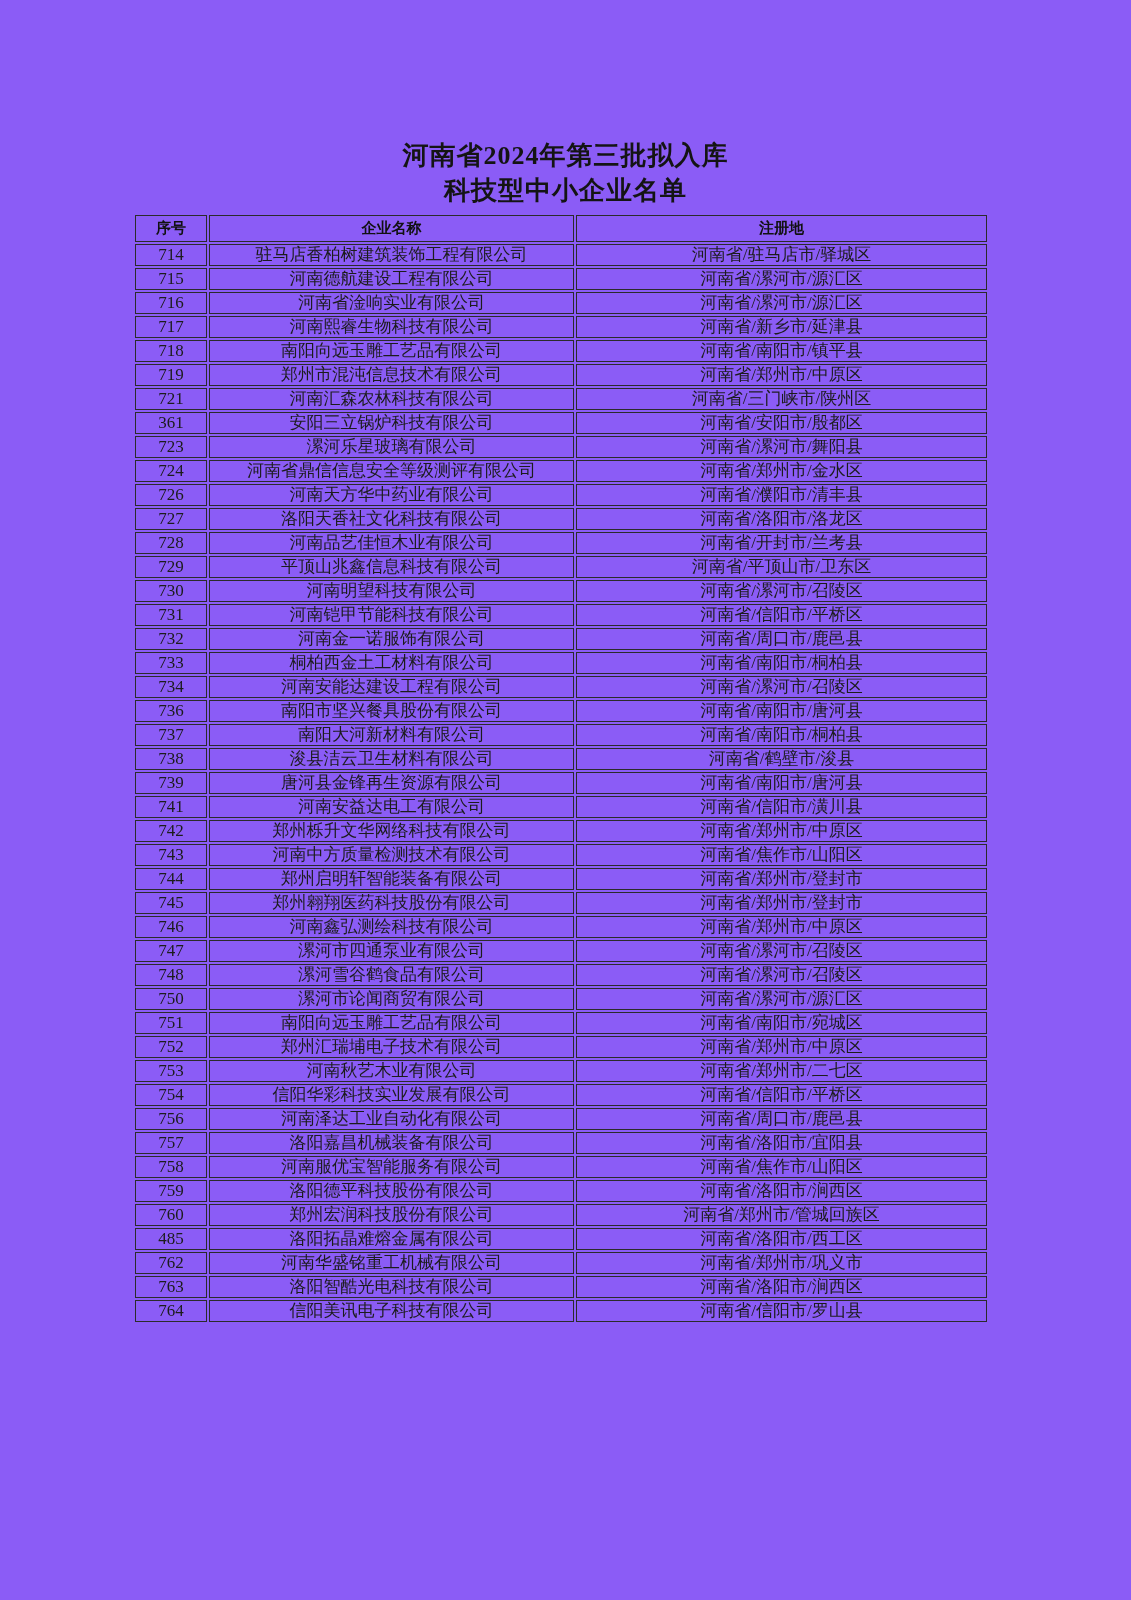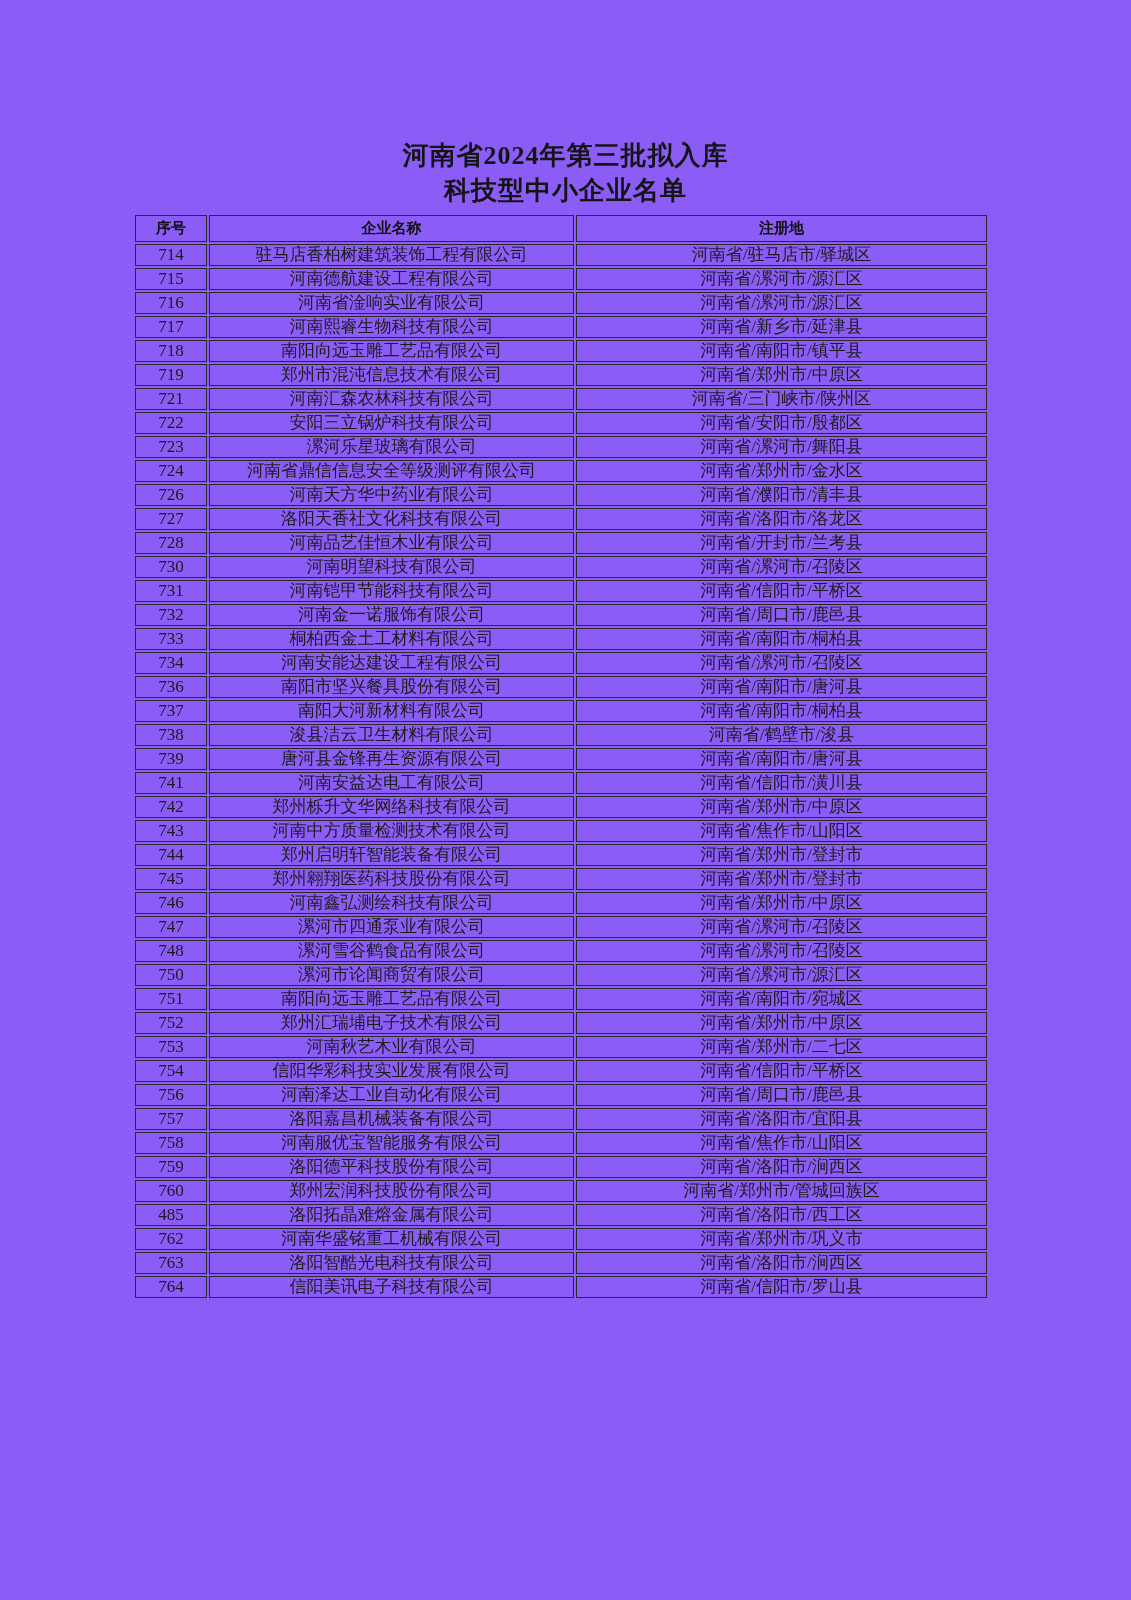--- a/index.html
+++ b/index.html
@@ -112,21 +112,21 @@
       <td>719</td>
       <td>郑州市混沌信息技术有限公司</td>
       <td>河南省/郑州市/中原区</td>
     </tr>
         <tr class="data-row">
       <td>721</td>
       <td>河南汇森农林科技有限公司</td>
       <td>河南省/三门峡市/陕州区</td>
     </tr>
         <tr class="data-row">
-      <td>722</td>
+      <td>361</td>
       <td>安阳三立锅炉科技有限公司</td>
       <td>河南省/安阳市/殷都区</td>
     </tr>
         <tr class="data-row">
       <td>723</td>
       <td>漯河乐星玻璃有限公司</td>
       <td>河南省/漯河市/舞阳县</td>
     </tr>
         <tr class="data-row">
       <td>724</td>
@@ -142,20 +142,25 @@
       <td>727</td>
       <td>洛阳天香社文化科技有限公司</td>
       <td>河南省/洛阳市/洛龙区</td>
     </tr>
         <tr class="data-row">
       <td>728</td>
       <td>河南品艺佳恒木业有限公司</td>
       <td>河南省/开封市/兰考县</td>
     </tr>
         <tr class="data-row">
+      <td>729</td>
+      <td>平顶山兆鑫信息科技有限公司</td>
+      <td>河南省/平顶山市/卫东区</td>
+    </tr>
+        <tr class="data-row">
       <td>730</td>
       <td>河南明望科技有限公司</td>
       <td>河南省/漯河市/召陵区</td>
     </tr>
         <tr class="data-row">
       <td>731</td>
       <td>河南铠甲节能科技有限公司</td>
       <td>河南省/信阳市/平桥区</td>
     </tr>
         <tr class="data-row">

